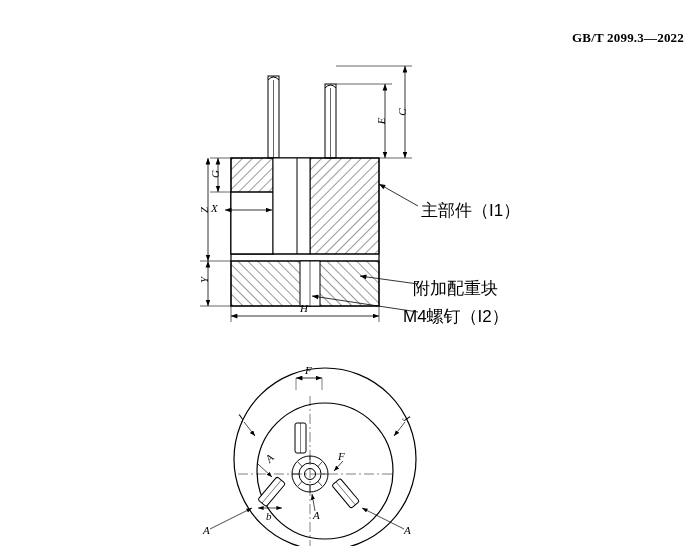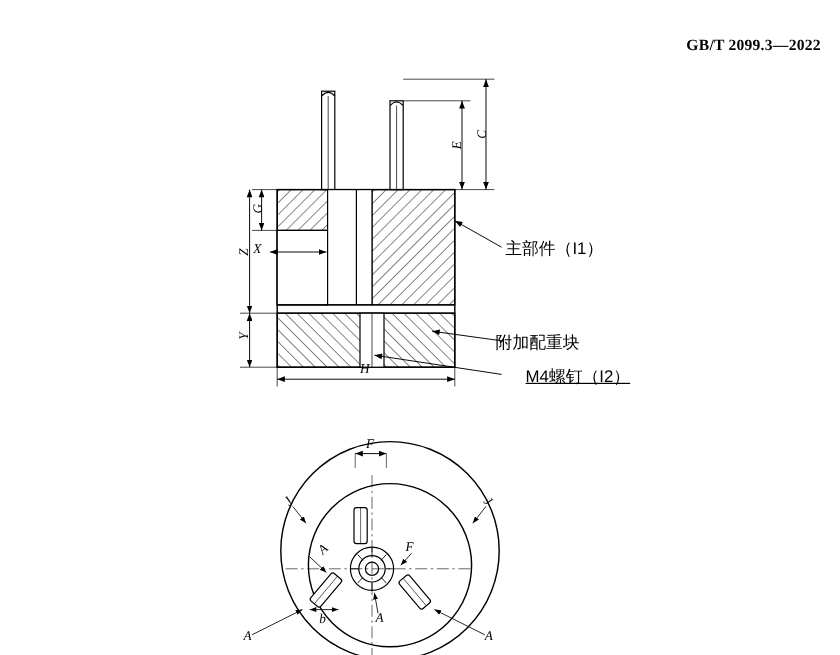--- a/index.html
+++ b/index.html
@@ -34,21 +34,21 @@
     white-space: nowrap;
   }
   .fig-svg {
     position: absolute;
     left: 0;
     top: 0;
   }
   .lbl-cn {
     position: absolute;
     font-family: "Liberation Sans", sans-serif;
-    font-size: 14px;
+    font-size: 17px;
     white-space: nowrap;
     text-align: right;
   }
   .dim {
     position: absolute;
     font-family: "Liberation Serif", serif;
     font-style: italic;
     font-size: 11px;
     white-space: nowrap;
   }
@@ -226,21 +226,21 @@
   <div class="dim rot90" style="left:398px; top:82px;">C</div>
   <div class="dim rot90" style="left:378px; top:91px;">E</div>
   <div class="dim rot90" style="left:211px; top:144px;">G</div>
   <div class="dim rot90" style="left:201px; top:180px;">Z</div>
   <div class="dim" style="left:211px; top:178px;">X</div>
   <div class="dim rot90" style="left:201px; top:250px;">Y</div>
   <div class="dim" style="left:300px; top:278px;">H</div>
 
   <div class="lbl-cn" style="left:421px; top:175px;">主部件（I1）</div>
   <div class="lbl-cn" style="left:413px; top:253px;">附加配重块</div>
-  <div class="lbl-cn" style="left:438px; top:281px;text-decoration:underline;">M4螺钉（I2）</div>
+  <div class="lbl-cn" style="left:403px; top:281px;">M4螺钉（I2）</div>
 
   <div class="dim" style="left:305px; top:340px;">F</div>
   <div class="dim rot45" style="left:238px; top:388px;">J</div>
   <div class="dim rot-45" style="left:404px; top:388px;">J</div>
   <div class="dim rot45" style="left:266px; top:428px;">A</div>
   <div class="dim" style="left:338px; top:426px;">F</div>
   <div class="dim" style="left:203px; top:500px;">A</div>
   <div class="dim" style="left:313px; top:485px;">A</div>
   <div class="dim" style="left:404px; top:500px;">A</div>
   <div class="dim" style="left:266px; top:486px;">b</div>

